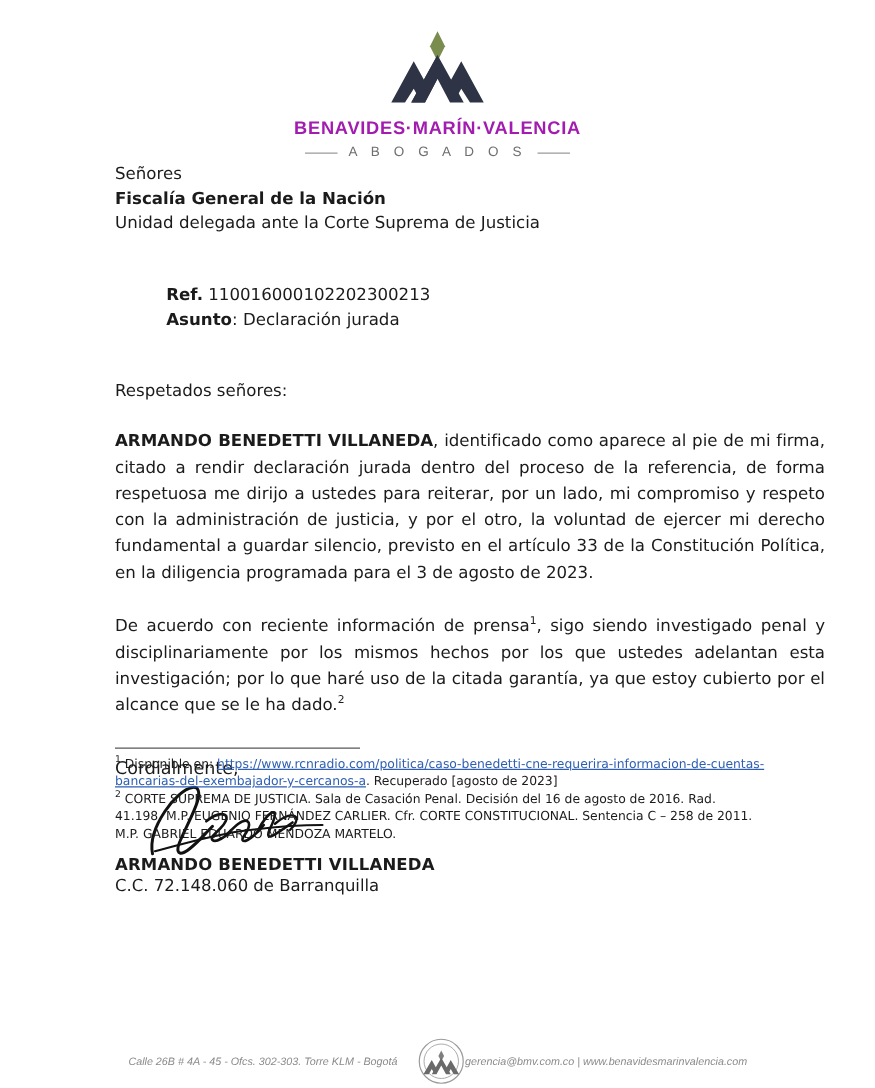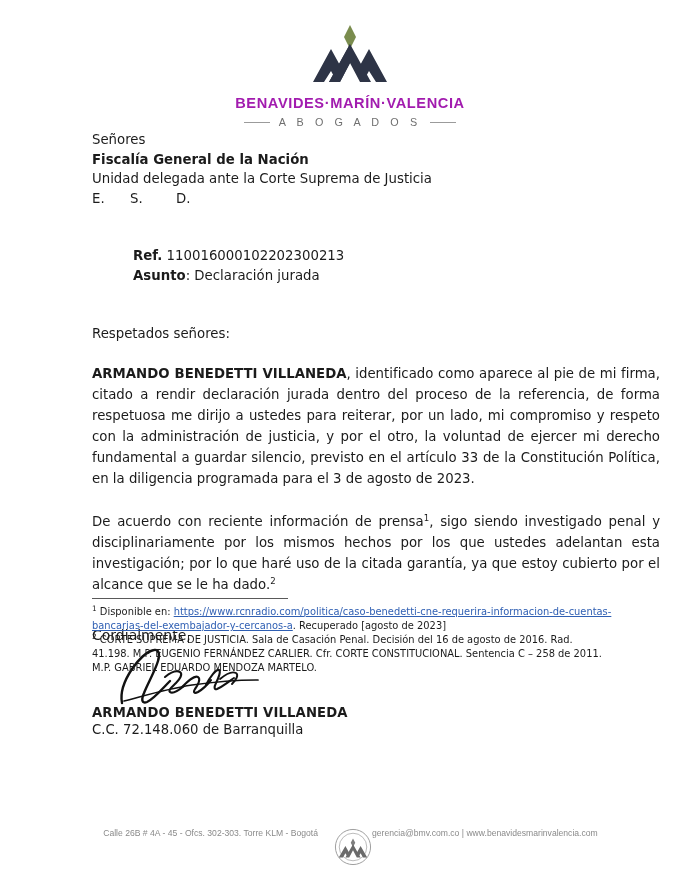--- a/index.html
+++ b/index.html
@@ -177,22 +177,24 @@
   }
 
   
   .page-footer {
     position: absolute;
     left: 0;
     right: 0;
     bottom: 0;
     height: 42px;
     display: flex;
+    align-items: center;
     justify-content: center;
     gap: 0;
+    font-style: italic;
   }
   .footer-left,
   .footer-right {
     font-size: 8.6px;
     color: #8a8a8a;
     white-space: nowrap;
     font-family: "Liberation Sans", "DejaVu Sans", sans-serif;
   }
   .footer-left { width: 290px; text-align: right; padding-right: 16px; }
   .footer-right { width: 300px; text-align: left; }
@@ -219,23 +221,20 @@
     </div>
   </div>
 
   <div class="content">
 
     <div class="addressee">
       <div>Señores</div>
       <div class="bold">Fiscalía General de la Nación</div>
       <div>Unidad delegada ante la Corte Suprema de Justicia</div>
     </div>
-    <div class="esd">
-      <span class="e">E.</span><span class="s">S.</span><span class="d">D.</span>
-    </div>
 
     <div class="refblock">
       <div>
         <span class="lbl">Ref.</span>
         <span>110016000102202300213</span>
       </div>
       <div>
         <span class="lbl">Asunto</span><span>: Declaración jurada</span>
       </div>
     </div>

